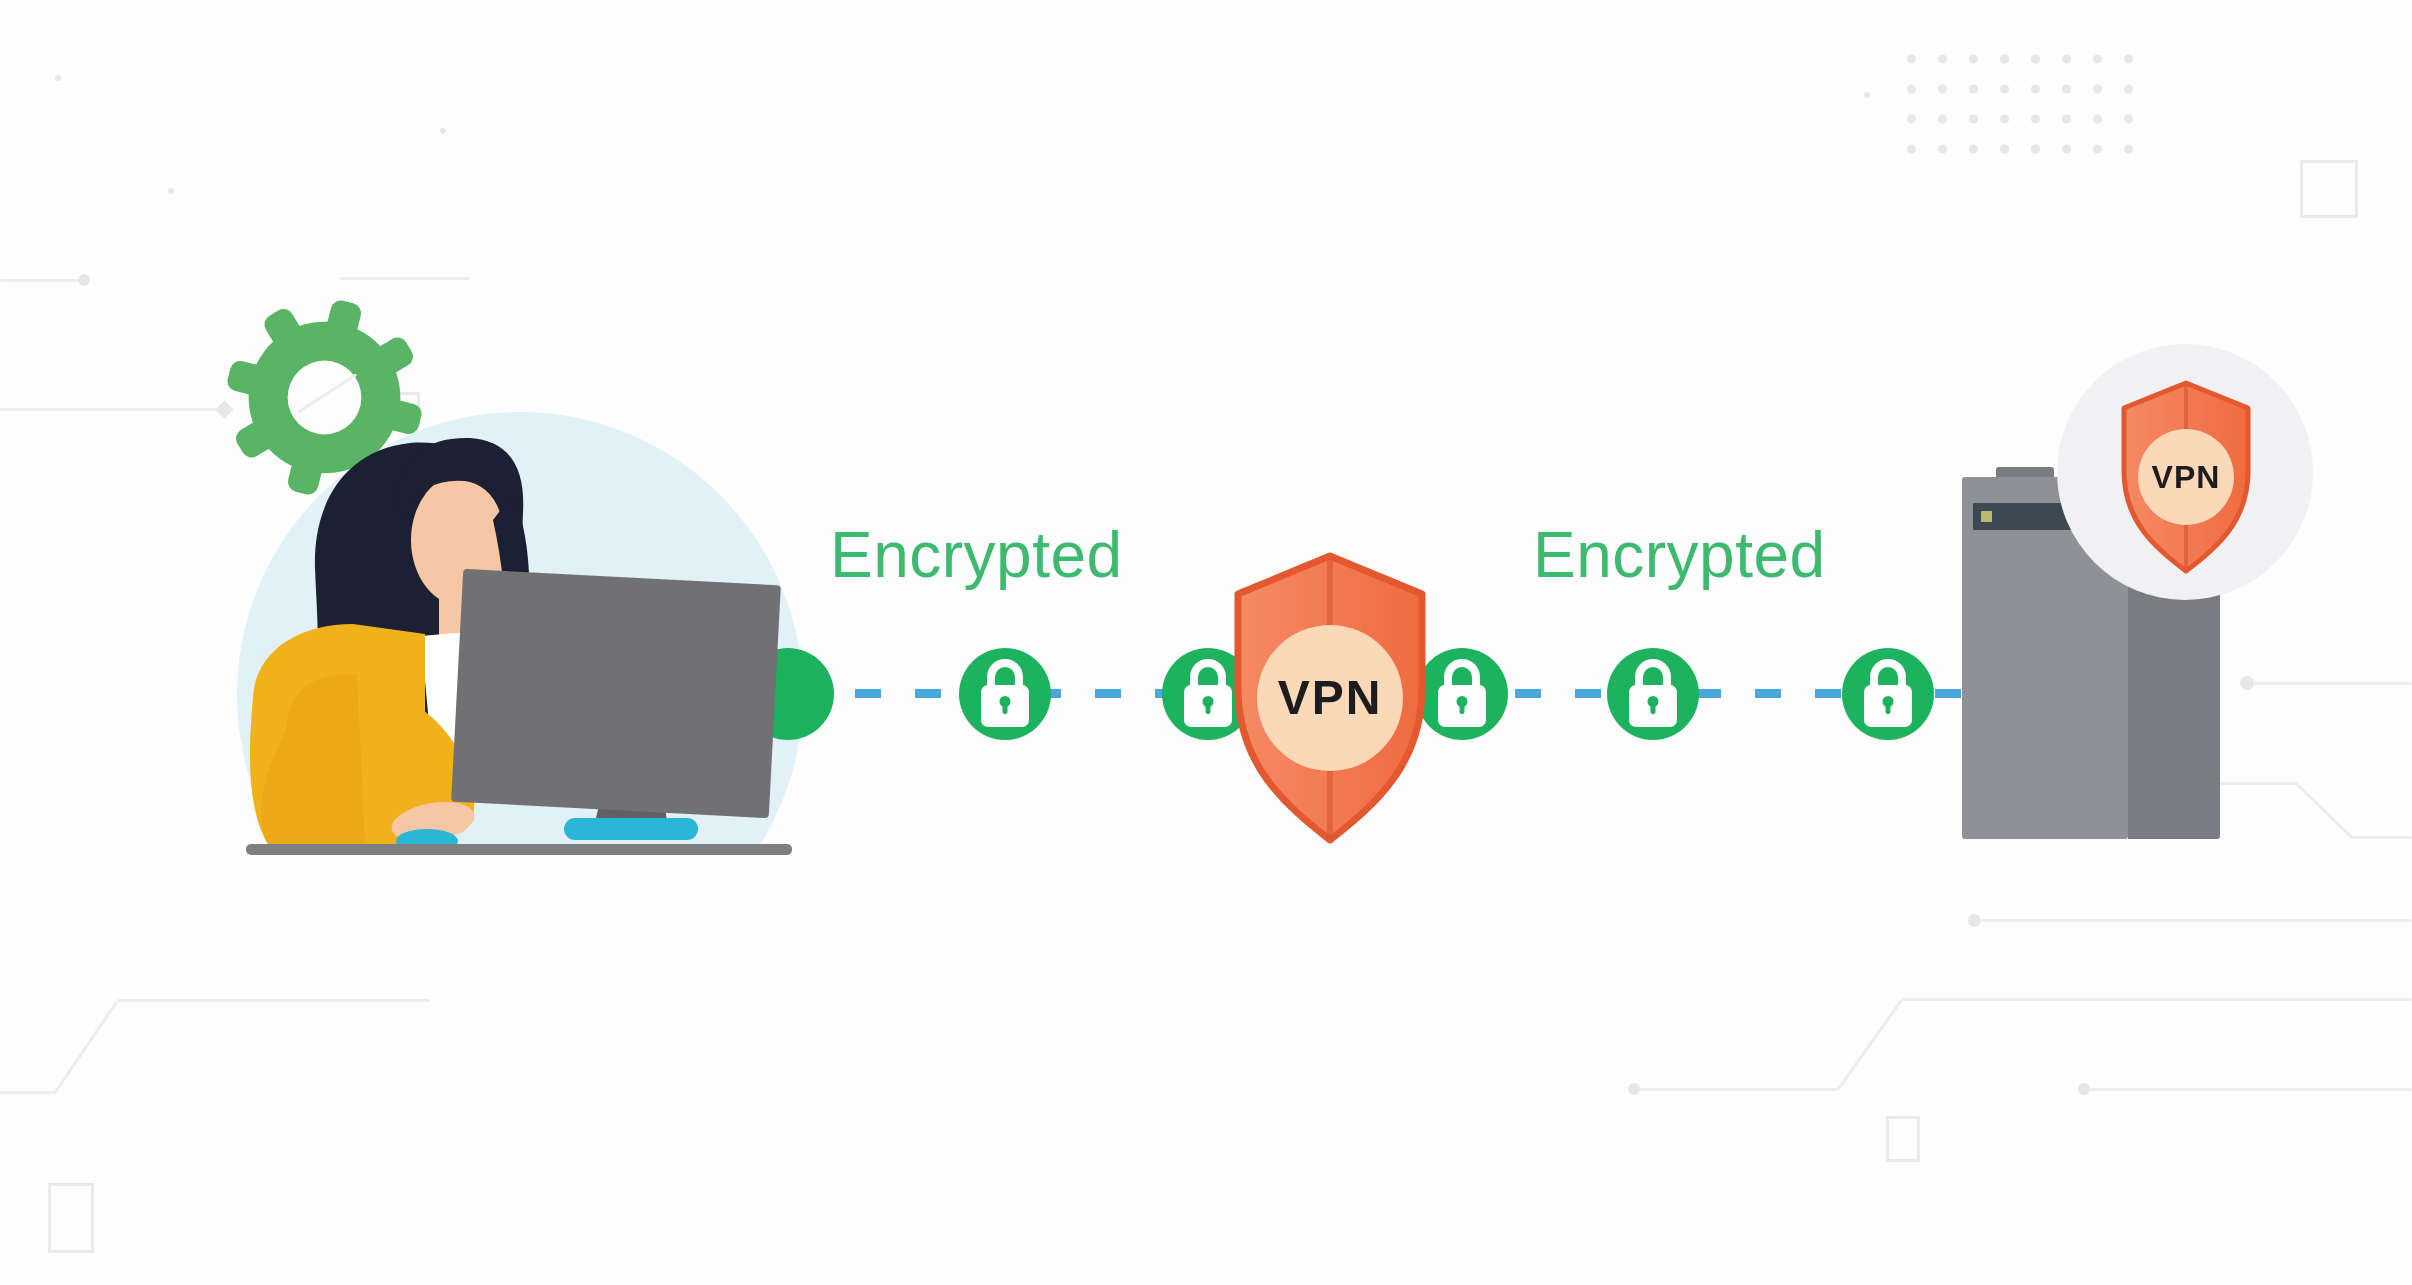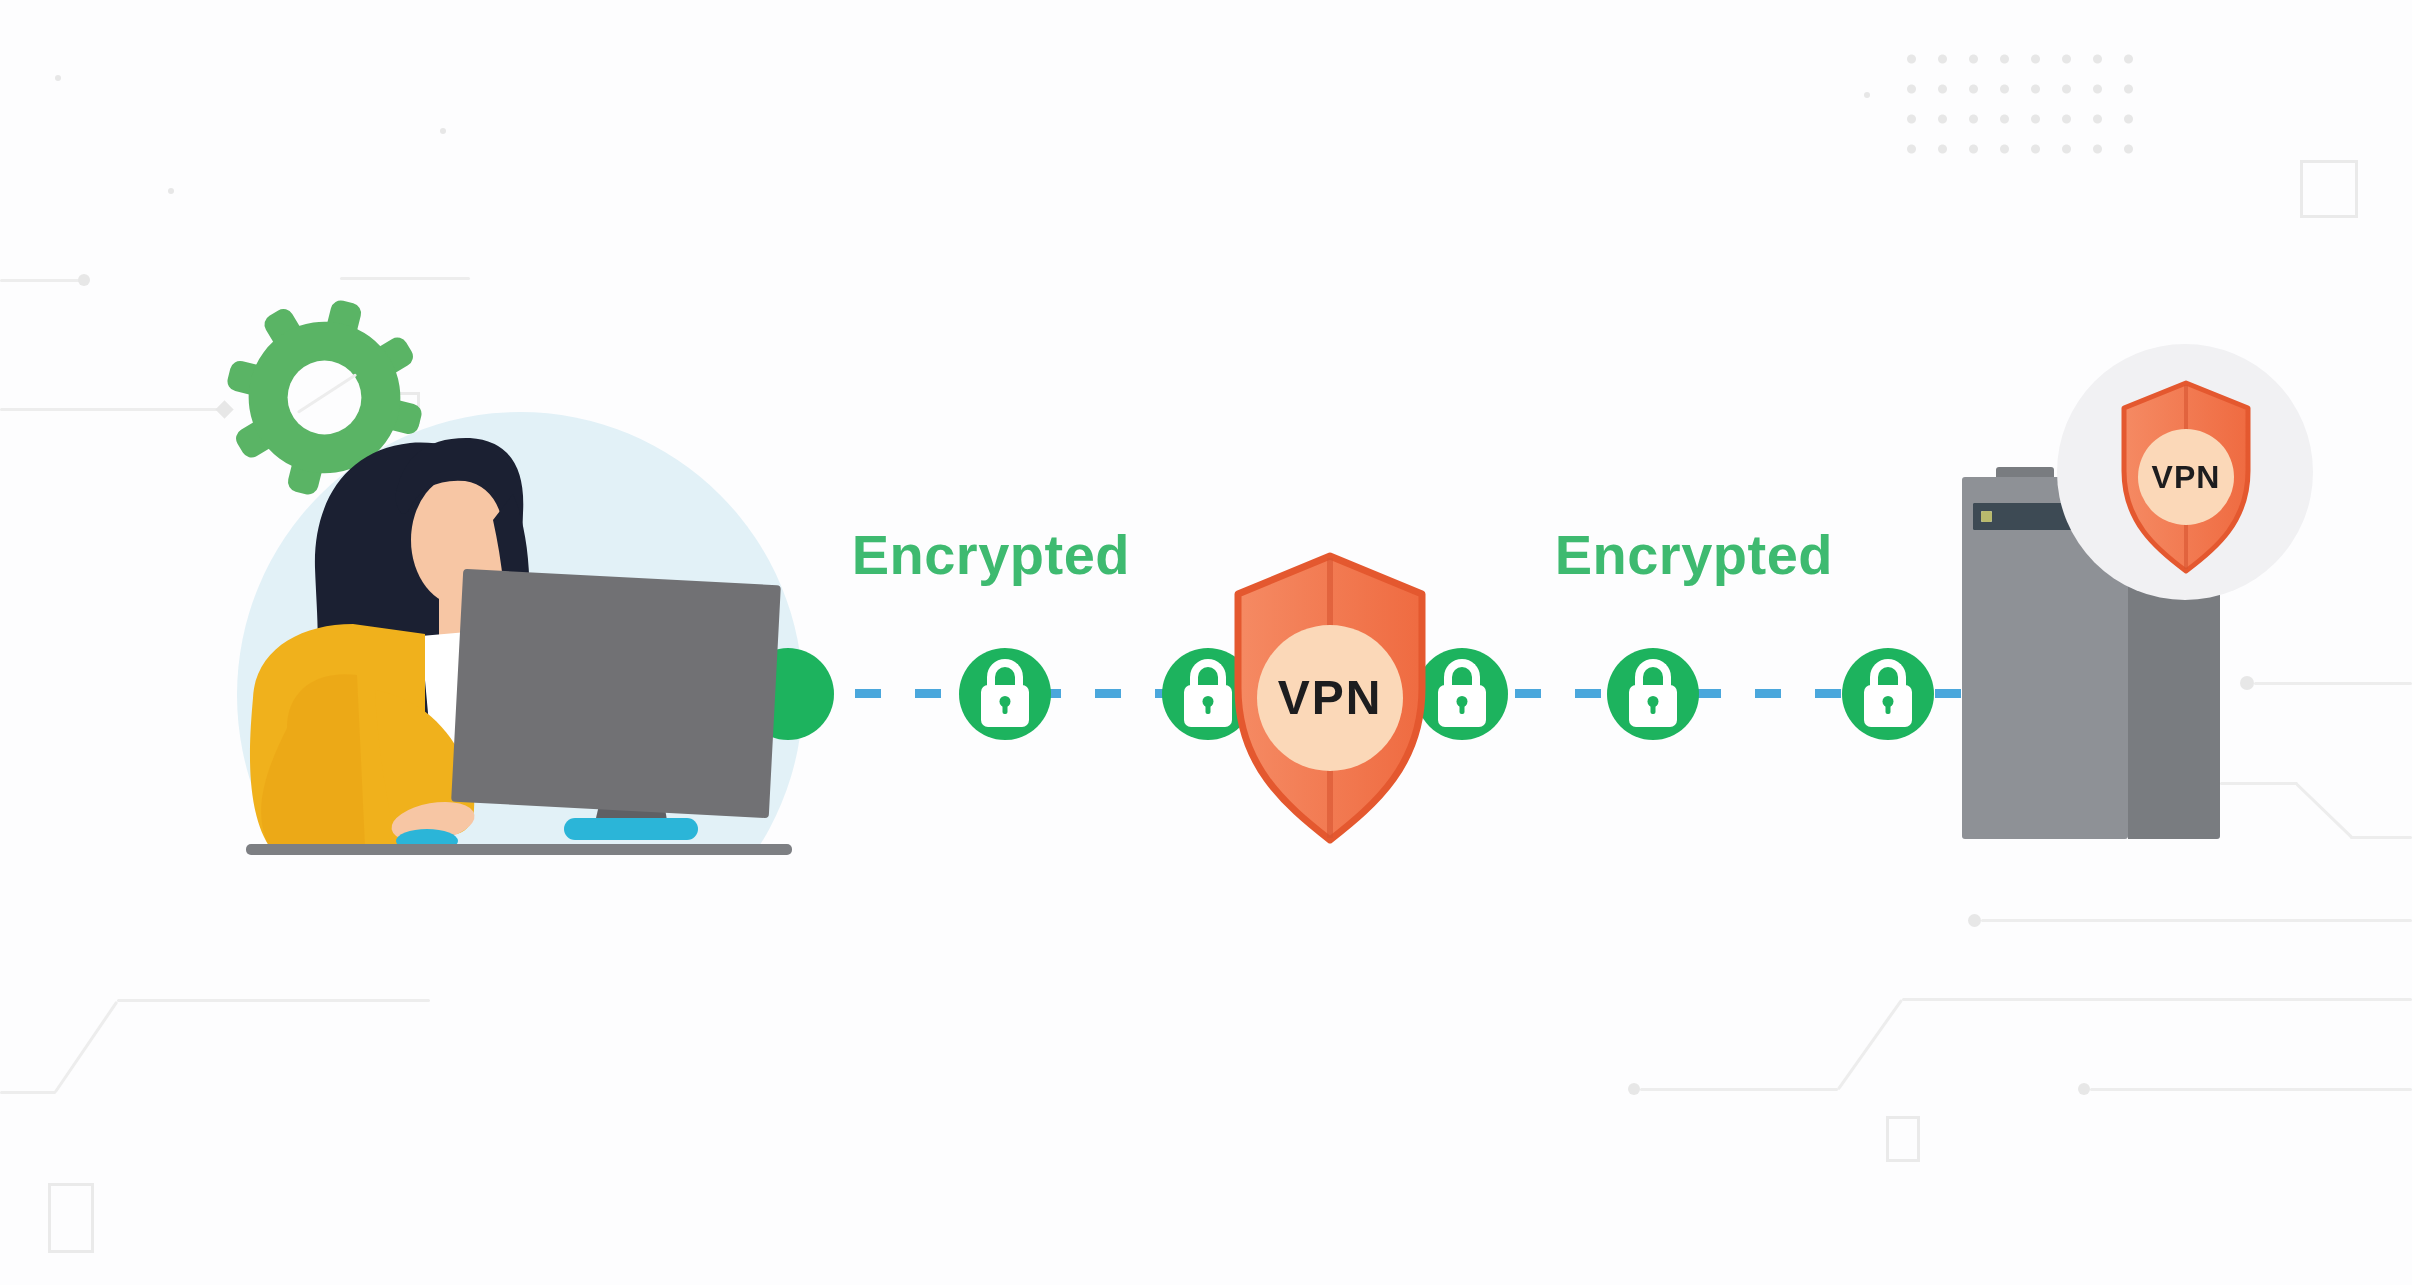--- a/index.html
+++ b/index.html
@@ -46,21 +46,21 @@
   .lock{width:92px;height:92px;border-radius:50%;background:var(--lock_green);z-index:4;}
   .lock .shackle{left:50%;top:11px;transform:translateX(-50%);width:36px;height:32px;
     border:8px solid #fff;border-bottom:none;border-radius:18px 18px 0 0;}
   .lock .lbody{left:50%;top:37px;transform:translateX(-50%);width:48px;height:42px;
     background:#fff;border-radius:7px;}
   .lock .keyhole{left:50%;top:11px;transform:translateX(-50%);width:11px;height:11px;
     border-radius:50%;background:var(--lock_green);}
   .lock .keystem{left:50%;top:19px;transform:translateX(-50%);width:5px;height:10px;
     background:var(--lock_green);border-radius:2px;}
   .halflock{z-index:3;}
-  .enc-label{width:300px;text-align:right;font-size:56px;font-weight:700;line-height:62px;
+  .enc-label{width:300px;text-align:left;font-size:64px;font-weight:400;line-height:62px;
     color:var(--text_green);z-index:4;letter-spacing:0.5px;}
   .enc-left{left:830px;top:524px;}
   .enc-right{left:1533px;top:524px;}
   .shieldsvg{left:1222px;top:548px;z-index:6;}
 
   
   .server{left:1962px;top:477px;width:260px;height:362px;z-index:5;}
   .server .front{left:0;top:0;width:166px;height:362px;background:var(--server_front);
     border-radius:3px;}
   .server .side{left:166px;top:16px;width:92px;height:346px;background:var(--server_side);

